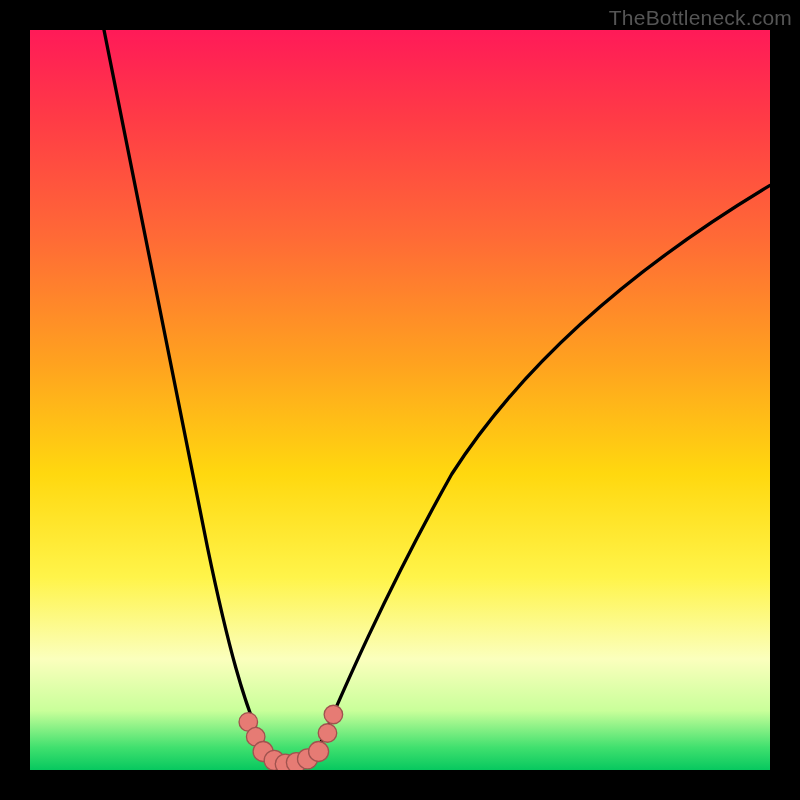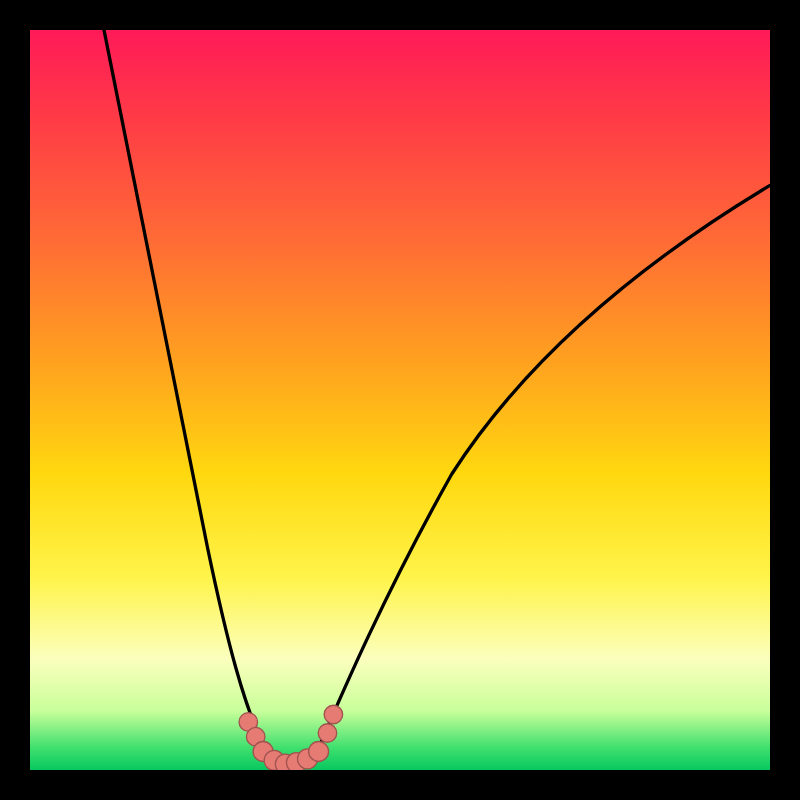--- a/index.html
+++ b/index.html
@@ -76,13 +76,14 @@
         <circle cx="33.0" cy="98.7" r="1.35"></circle>
         <circle cx="34.5" cy="99.2" r="1.35"></circle>
         <circle cx="36.0" cy="99.0" r="1.35"></circle>
         <circle cx="37.5" cy="98.5" r="1.35"></circle>
         <circle cx="39.0" cy="97.5" r="1.35"></circle>
         <circle cx="40.2" cy="95.0" r="1.25"></circle>
         <circle cx="41.0" cy="92.5" r="1.25"></circle>
       </g>
     </svg>
   </div>
+  <div class="attrib">TheBottleneck.com</div>
 </div>
 
 </body></html>

